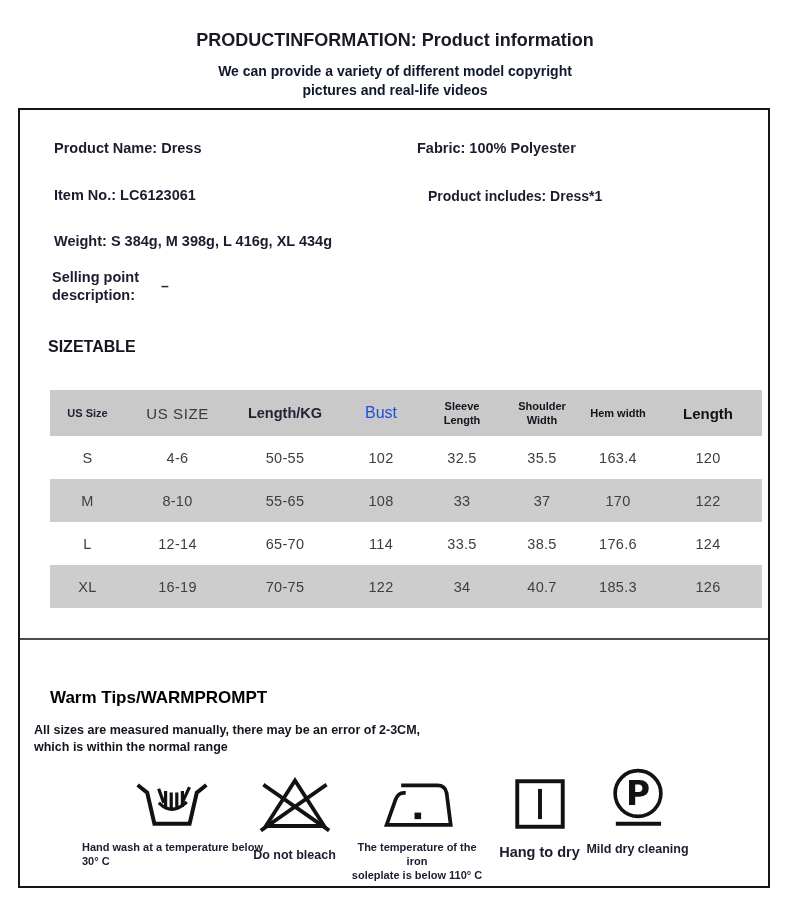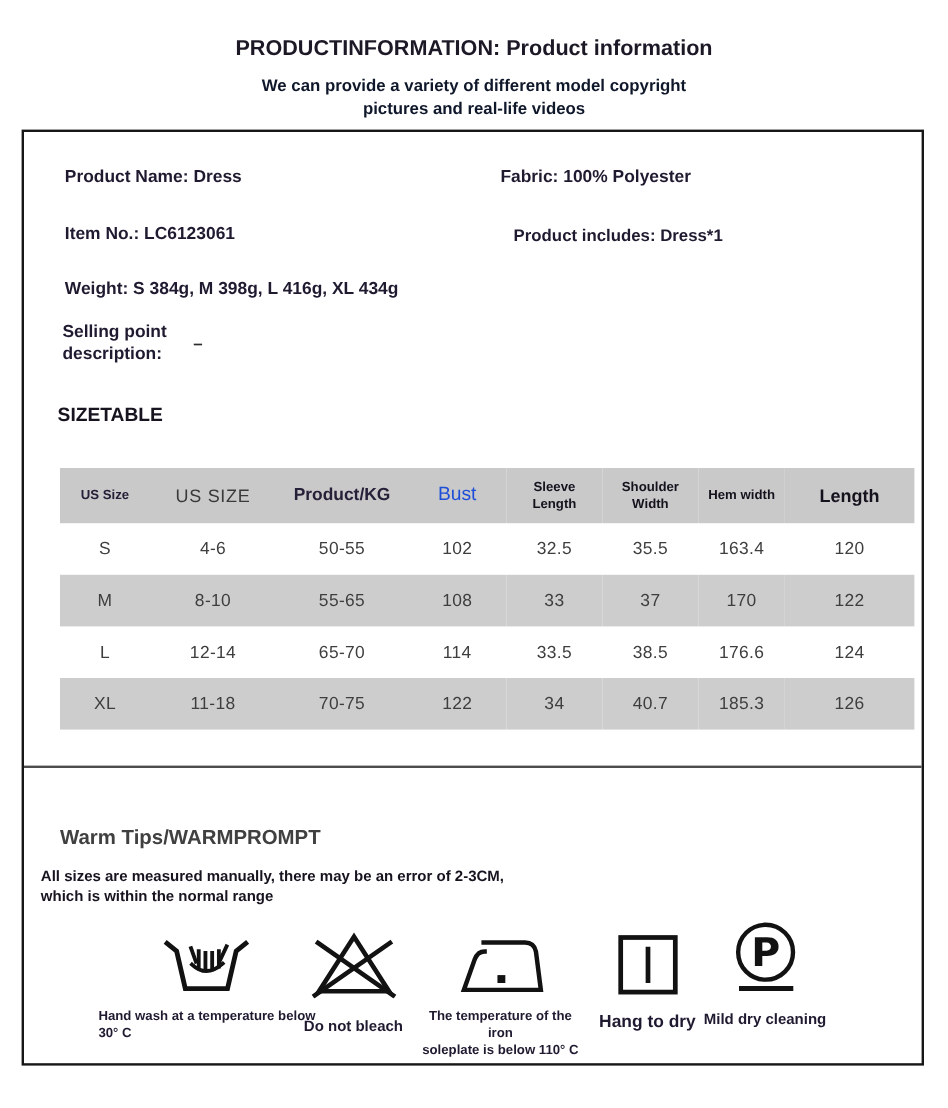--- a/index.html
+++ b/index.html
@@ -38,21 +38,21 @@
   .h2 { font-size:14.5px;font-weight:bold; color:#262038; }
   .h3 { font-size:16px;font-weight:normal; color:#1d4ed8; }
   .h4, .h5 { font-size:11px; font-weight:bold; color:#15121d; line-height:1.3; }
   .h4 span { display:inline-block; max-width:46px; }
   .h5 span { display:inline-block; max-width:58px; }
   .h6 { font-size:11px;  font-weight:bold; color:#15121d; }
   .h7 { font-size:15px;  font-weight:bold; color:#15121d; }
 
   .divider { position:absolute; left:0; top:528px; width:100%; height:2px; background:#4d4d4d; }
 
-  .warmtips-title { position:absolute; left:30px; top:578px; font-size:17px; font-weight:bold; color:#404040; }
+  .warmtips-title { position:absolute; left:30px; top:578px; font-size:17px; font-weight:bold; color:#000000; }
   .warmtips-body  { position:absolute; left:14px; top:612px; font-size:12.5px; font-weight:bold;
                     line-height:17px; color:#17131f; white-space:pre-line; }
 
   .care-item { position:absolute; top:660px; display:flex; flex-direction:column; align-items:center; }
   .care-icon { height:62px; display:flex; align-items:flex-end; justify-content:center; }
   .care-label { margin-top:8px; font-weight:bold; color:#201a30; white-space:pre-line; }
   .ci-0 { left:44px;  width:215px; }
   .ci-0 .care-label { font-size:11px; text-align:left; width:100%; padding-left:18px; line-height:14px; }
   .ci-1 { left:212px; width:125px; }
   .ci-1 .care-label { font-size:12.5px; margin-top:16px; }
@@ -94,21 +94,21 @@
           <col style="width:82px">
         <col style="width:80px">
           <col style="width:80px">
           <col style="width:72px">
           <col style="width:108px">
       </colgroup>
       <thead>
         <tr>
           <th class="h0">US Size</th>
           <th class="h1">US SIZE</th>
-          <th class="h2">Product/KG</th>
+          <th class="h2">Length/KG</th>
           <th class="h3">Bust</th>
           <th class="h4"><span>Sleeve Length</span></th>
           <th class="h5"><span>Shoulder Width</span></th>
           <th class="h6">Hem width</th>
           <th class="h7">Length</th>
         </tr>
       </thead>
       <tbody>
         <tr>
           <td>S</td>
@@ -135,21 +135,21 @@
           <td>12-14</td>
           <td>65-70</td>
           <td>114</td>
           <td>33.5</td>
           <td>38.5</td>
           <td>176.6</td>
           <td>124</td>
         </tr>
         <tr>
           <td>XL</td>
-          <td>11-18</td>
+          <td>16-19</td>
           <td>70-75</td>
           <td>122</td>
           <td>34</td>
           <td>40.7</td>
           <td>185.3</td>
           <td>126</td>
         </tr>
       </tbody>
     </table>
 

